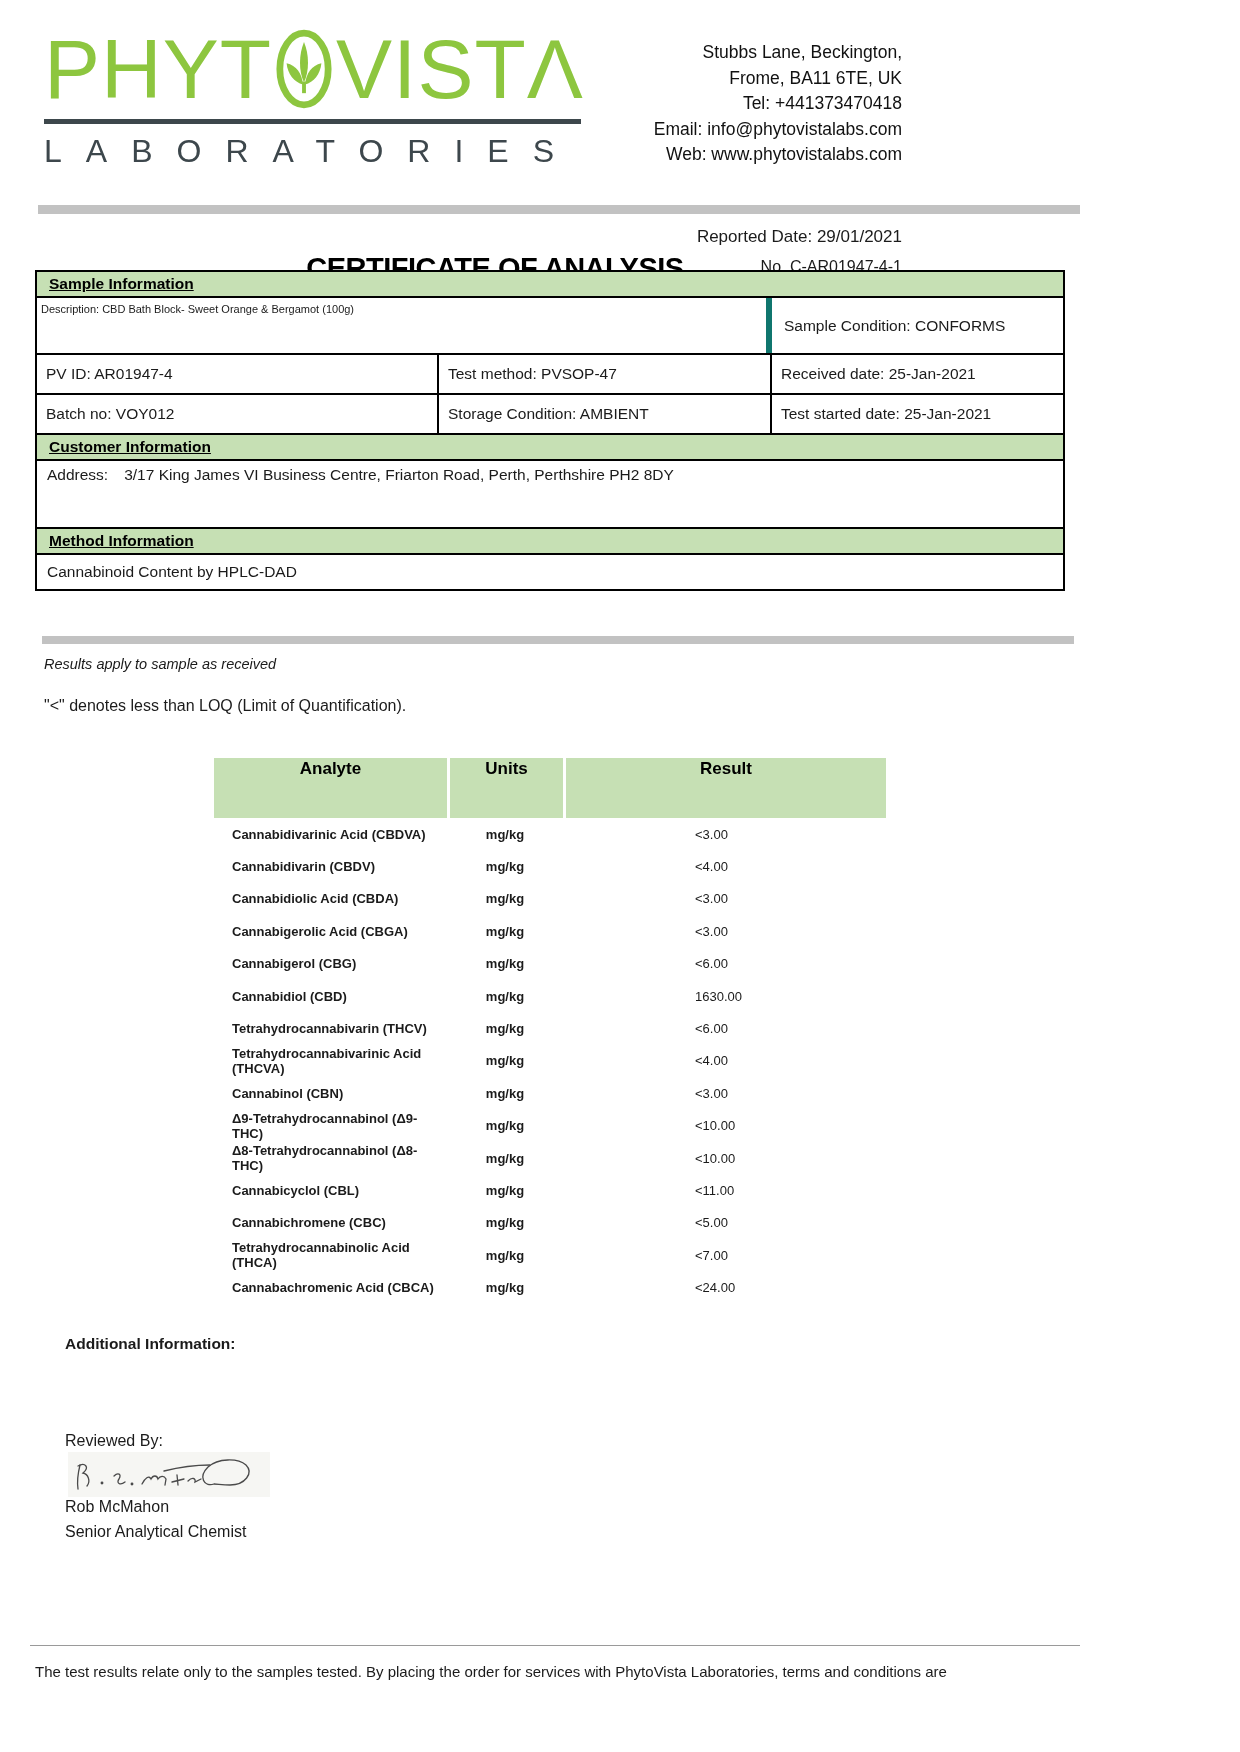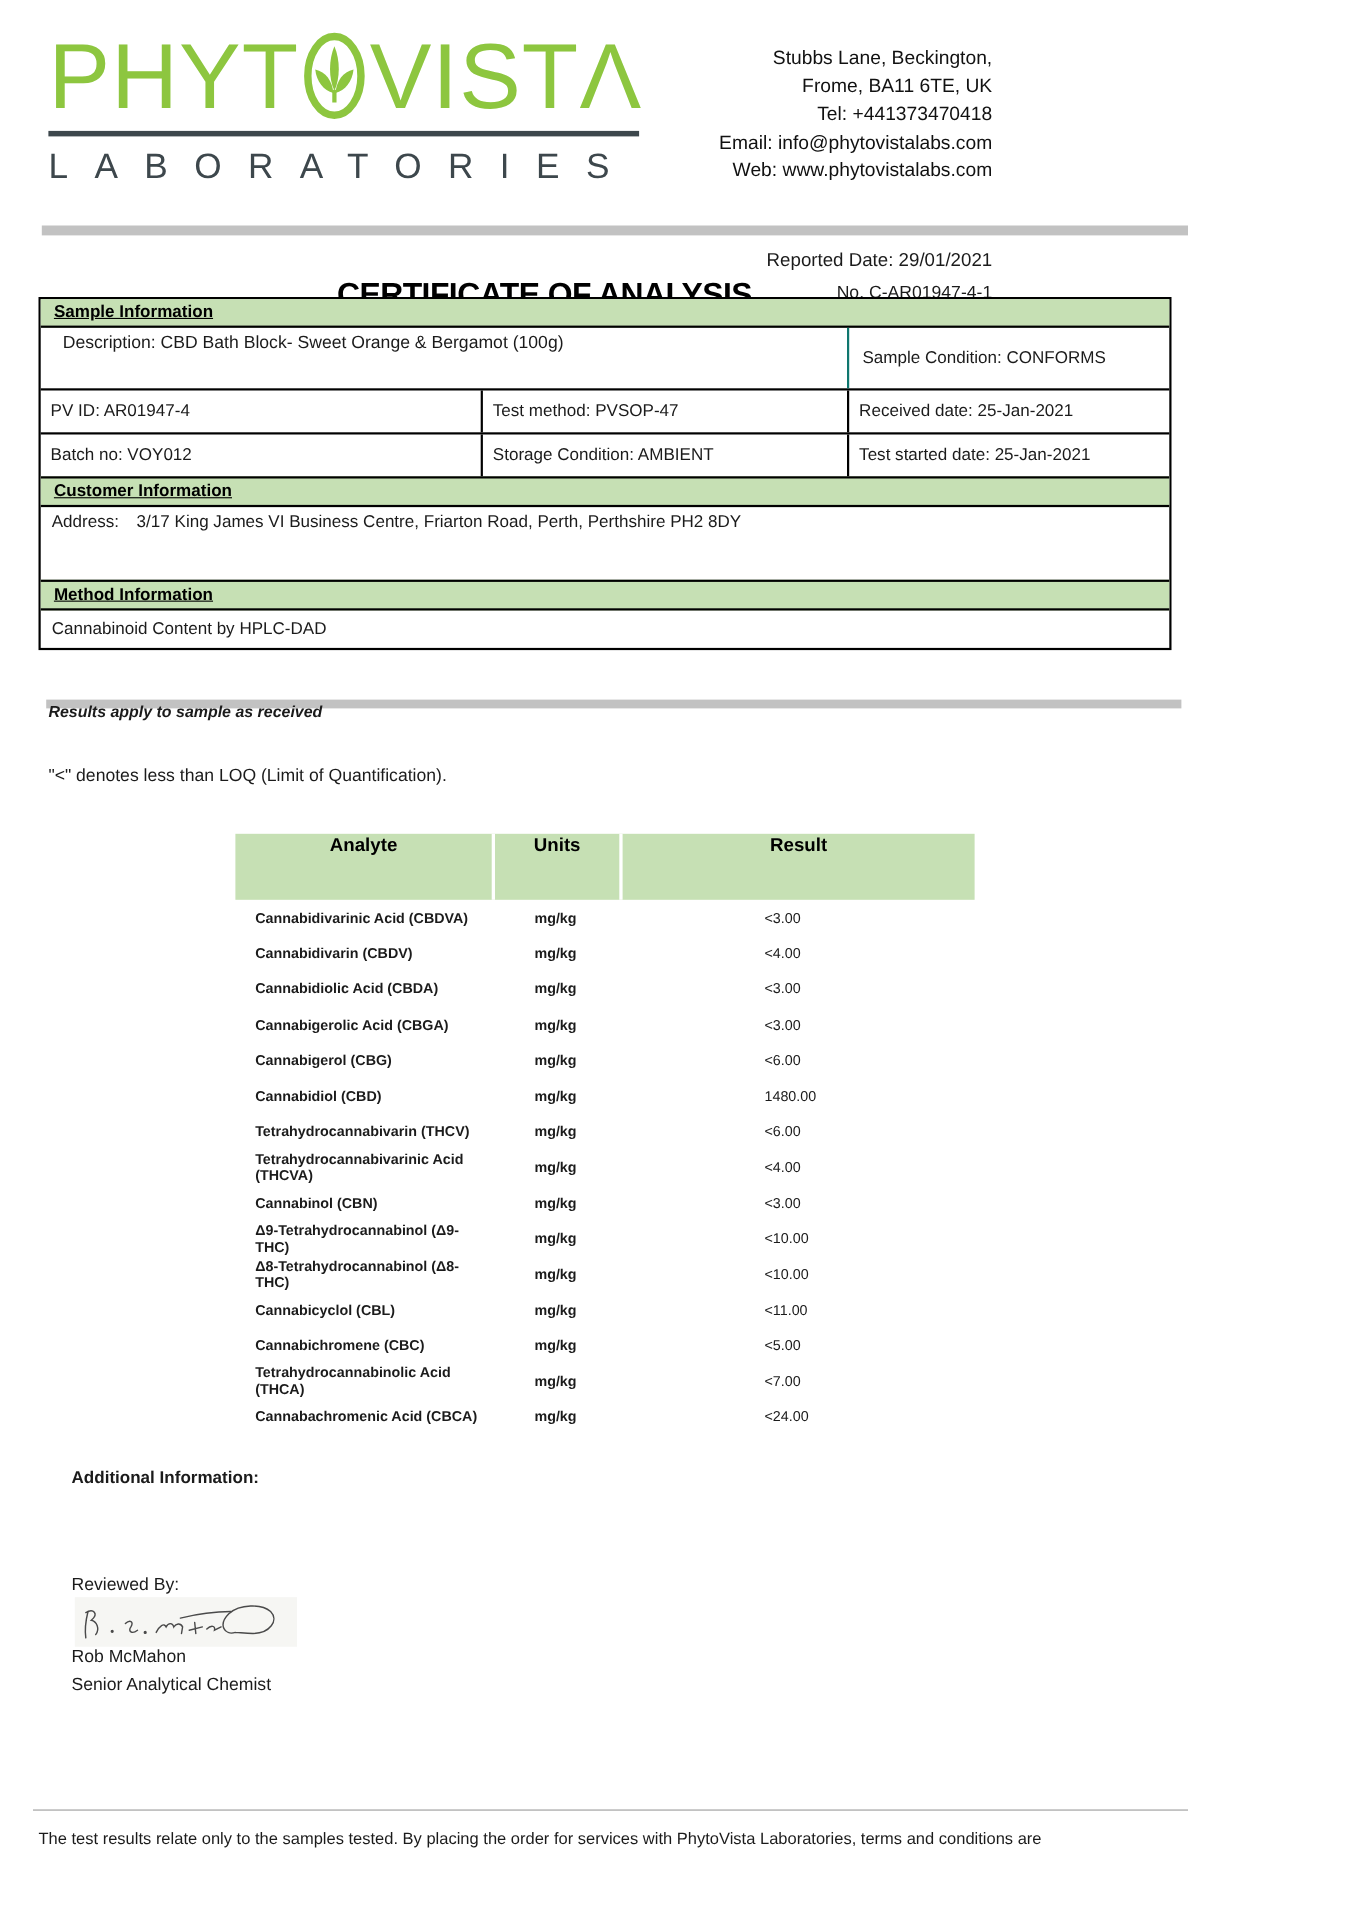--- a/index.html
+++ b/index.html
@@ -19,33 +19,33 @@
   
   .coa-title { position:absolute; left:0; top:252px; width:990px; text-align:center; font-size:29px; font-weight:bold; letter-spacing:-0.5px; color:#000; }
   .reported-date { position:absolute; top:227px; right:178px; font-size:17px;margin-left:44px; }
   .report-no { position:absolute; top:258px; right:178px; font-size:16px; }
   
   .info-stack { position:absolute; left:35px; top:270px; width:1030px; border:2px solid #000; box-sizing:border-box; background:#fff; }
   .sec-header { background:#C6E0B4; border-top:2px solid #000; border-bottom:2px solid #000; height:24px; display:flex; align-items:center; padding-left:12px; font-weight:bold; font-size:15.5px; color:#000; }
   .sec-header:first-child { border-top:none; }
   .sec-header span { text-decoration:underline; }
   .desc-row { display:grid; grid-template-columns:735px 1fr; height:55px; }
-  .desc-cell { padding:5px 20px; font-size:16px; border-right:2px solid #0f766e; }
+  .desc-cell { padding:5px 4px; font-size:11px; border-right:6px solid #0f766e; }
   .cond-cell { display:flex; align-items:center; padding-left:12px; font-size:15.5px; }
   .id-row { display:grid; grid-template-columns:402px 333px 1fr; height:38px; border-top:2px solid #000; }
   .id-cell { display:flex; align-items:center; padding-left:9px; font-size:15.5px; }
   .id-cell.sep { border-right:2px solid #000; }
   .cust-body { height:56px; padding:5px 10px; font-size:15.5px; display:flex; flex-direction:column; justify-content:space-between; }
   .kv-line { display:flex; }
   .kv-label { flex:none; }
   .kv-value { margin-left:26px; }
   .kv-value.addr { margin-left:16px; }
   .method-body { height:34px; display:flex; align-items:center; padding-left:10px; font-size:15.5px; }
   
-  .note1 { position:absolute; left:44px; top:640px; font-weight:bold; font-style:italic; font-size:14.5px; }
+  .note1 { position:absolute; left:44px; top:656px; font-weight:normal; font-style:italic; font-size:14.5px; }
   .note2 { position:absolute; left:44px; top:697px; font-size:16px; }
   
   .results { position:absolute; left:214px; top:758px; width:672px; }
   .rheader { display:flex; background:#C6E0B4; height:60px; font-weight:bold; font-size:17px; color:#000; }
   .rh { display:flex; justify-content:center; align-items:flex-start; padding-top:1px; box-sizing:border-box; }
   .rh-analyte { width:233px; }
   .rh-units { width:116px; border-left:3px solid #fff; }
   .rh-result { flex:1; border-left:3px solid #fff; }
   .trow { display:flex; align-items:center; height:32.4px; font-size:13px; }
   .tcell { box-sizing:border-box; }
@@ -173,21 +173,21 @@
 
         <div class="trow">
           <div class="tcell c-analyte">Cannabigerol (CBG)</div>
           <div class="tcell c-units">mg/kg</div>
           <div class="tcell c-result">&lt;6.00</div>
         </div>
 
         <div class="trow">
           <div class="tcell c-analyte">Cannabidiol (CBD)</div>
           <div class="tcell c-units">mg/kg</div>
-          <div class="tcell c-result">1480.00</div>
+          <div class="tcell c-result">1630.00</div>
         </div>
 
         <div class="trow">
           <div class="tcell c-analyte">Tetrahydrocannabivarin (THCV)</div>
           <div class="tcell c-units">mg/kg</div>
           <div class="tcell c-result">&lt;6.00</div>
         </div>
 
         <div class="trow">
           <div class="tcell c-analyte">Tetrahydrocannabivarinic Acid (THCVA)</div>

